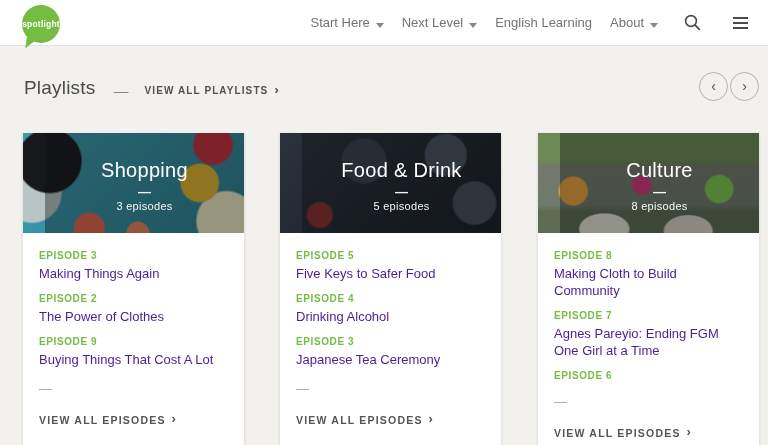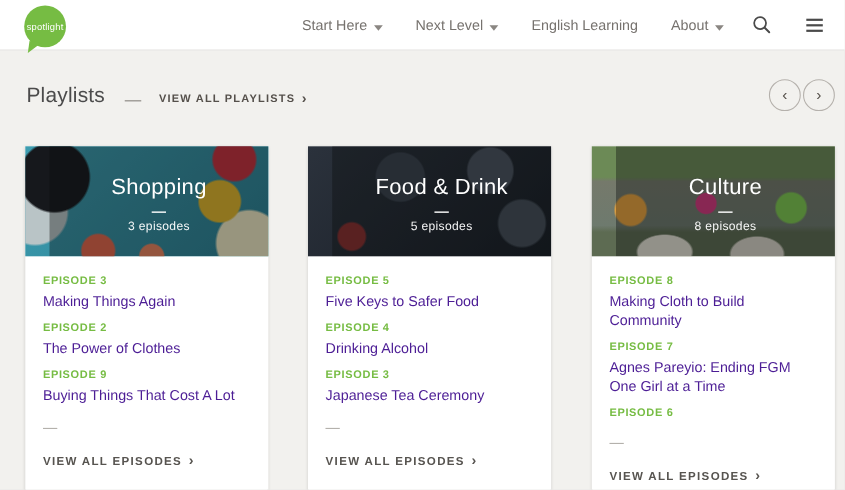--- a/index.html
+++ b/index.html
@@ -3,28 +3,28 @@
 <meta charset="utf-8">
 <style>
   * { margin:0; padding:0; box-sizing:border-box; }
   body { font-family: "Liberation Sans", "DejaVu Sans", sans-serif; background:#ddd; }
   .page { position:relative; width:768px; height:445px; background:#f2f1ee; overflow:hidden; margin:0 auto; }
 
   
   .site-header { position:absolute; top:0; left:0; width:768px; height:46px;
     background:#ffffff; border-bottom:1px solid #e3e2df;
     display:flex; align-items:center; padding:0 14px 0 22px; }
-  .logo { position:relative; width:38px; height:38px; margin-top:2px; cursor:pointer; flex:0 0 auto; }
+  .logo { position:relative; width:38px; height:38px; margin-top:2px; cursor:pointer; flex:0 0 auto;font-weight:bold; }
   .logo-bubble { position:relative; display:flex; width:38px; height:38px; border-radius:50%;
     background:#76bc43; align-items:center; justify-content:center; }
   .logo-bubble::after { content:""; position:absolute; left:4px; bottom:-6px; width:0; height:0;
     border-left:11px solid #76bc43; border-bottom:11px solid transparent; transform:rotate(8deg); }
   .logo-text { color:#ffffff; font-size:8.5px; letter-spacing:.2px; position:relative; z-index:2; }
 
-  .main-nav { display:flex; align-items:center; gap:30px; margin-left:auto; }
+  .main-nav { display:flex; align-items:center; gap:18px; margin-left:auto; }
   .nav-link { display:flex; align-items:flex-end; gap:6px; color:#76726e; font-size:13px;
     text-decoration:none; cursor:pointer; white-space:nowrap; }
   .caret { width:0; height:0; border-left:4px solid transparent; border-right:4px solid transparent;
     border-top:5px solid #8a8682; margin-bottom:2px; }
 
   .icon-btn { background:none; border:none; cursor:pointer; display:flex; align-items:center;
     justify-content:center; padding:4px; }
   .search-btn { margin-left:22px; }
   .menu-btn { margin-left:24px; margin-right:2px; }
   .hamburger { display:flex; flex-direction:column; gap:3px; }

